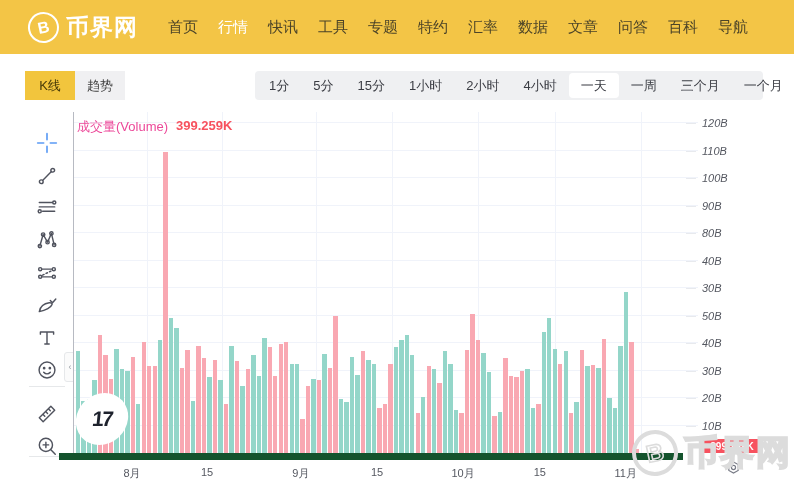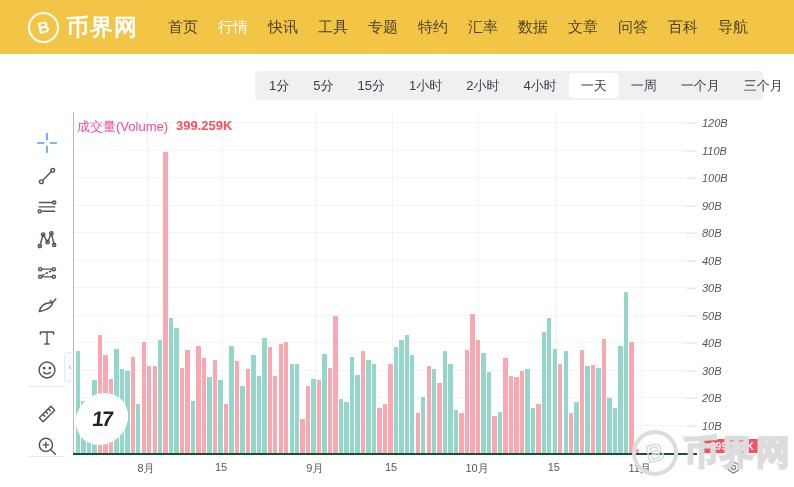--- a/index.html
+++ b/index.html
@@ -36,21 +36,21 @@
   .vgrid{position:absolute;top:0;width:1px;height:100%;background:#f0f3fa;}
   .bar{position:absolute;bottom:0;width:4.4px;}
   .legend{position:absolute;left:3px;top:6px;font-size:13px;display:flex;white-space:nowrap;}
   .legend-name{color:#ec4899;}
   .legend-value{margin-left:8px;font-weight:bold;}
   .tv-mark{position:absolute;left:2px;top:281px;width:52px;height:52px;background:#fff;border-radius:50%;display:flex;align-items:center;justify-content:center;font-weight:800;font-size:21px;color:#1e222d;transform:skewX(-6deg);letter-spacing:-2px;}
 
   .y-axis{position:absolute;left:698px;top:112px;width:96px;height:341px;}
   .y-tick{position:absolute;left:4px;font-size:11px;color:#555861;white-space:nowrap;font-style:italic;}
   .y-tick-line{position:absolute;left:-12px;width:10px;height:1px;background:#e8eaee;}
-  .x-axis{position:absolute;left:73px;top:453px;width:624px;height:26px;border-top:2px solid #14532d;text-decoration:underline;}
+  .x-axis{position:absolute;left:59px;top:453px;width:624px;height:26px;border-top:7px solid #14532d;text-decoration:underline;}
   .x-tick{position:absolute;top:6px;font-size:11px;color:#555861;transform:translateX(-50%);white-space:nowrap;}
   .last-badge{position:absolute;left:702px;top:439px;width:60px;height:14px;border-radius:2px;display:flex;align-items:center;justify-content:center;font-size:10px;color:#fff;font-weight:bold;}
   .axis-gear{position:absolute;left:723px;top:457px;width:20px;height:20px;display:flex;align-items:center;justify-content:center;cursor:pointer;}
 
   
   .site-watermark{position:absolute;right:2px;top:430px;display:flex;align-items:center;pointer-events:none;}
   .wm-circle{width:38px;height:38px;border:4px solid #dcdcdc;border-radius:50%;display:flex;align-items:center;justify-content:center;font-size:24px;font-weight:bold;color:transparent;-webkit-text-stroke:1.6px #dcdcdc;transform:rotate(-12deg);}
   .wm-text{font-size:34px;font-weight:bold;color:transparent;-webkit-text-stroke:2px #dcdcdc;margin-left:6px;letter-spacing:2px;white-space:nowrap;}
 </style>
 </head>
@@ -72,31 +72,35 @@
         <div class="nav-item">特约</div>
         <div class="nav-item">汇率</div>
         <div class="nav-item">数据</div>
         <div class="nav-item">文章</div>
         <div class="nav-item">问答</div>
         <div class="nav-item">百科</div>
         <div class="nav-item">导航</div>
       </div>
   </div>
 
+  <div class="view-tabs">
+      <div class="view-tab active" style="background: rgb(242, 197, 61);">K线</div>
+      <div class="view-tab">趋势</div>
+    </div>
   <div class="intervals">
       <div class="interval">1分</div>
       <div class="interval">5分</div>
       <div class="interval">15分</div>
       <div class="interval">1小时</div>
       <div class="interval">2小时</div>
       <div class="interval">4小时</div>
       <div class="interval active">一天</div>
       <div class="interval">一周</div>
+      <div class="interval">三个月</div>
       <div class="interval">一个月</div>
-      <div class="interval">三个月</div>
     </div>
 
   <div class="tools">
       <div class="tool" style="top: 11px;">
         <svg width="22" height="22" viewBox="0 0 20 20" fill="none" stroke="#5b9bf5" stroke-width="1.5" stroke-linecap="round">
           <path d="M10 1.5v5.5M10 13v5.5M1.5 10H7M13 10h5.5"></path>
         </svg>
       </div>
       <div class="tool" style="top: 44px;">
         <svg width="22" height="22" viewBox="0 0 20 20" fill="none" stroke="#50535e" stroke-width="1.3" stroke-linecap="round" stroke-linejoin="round">

